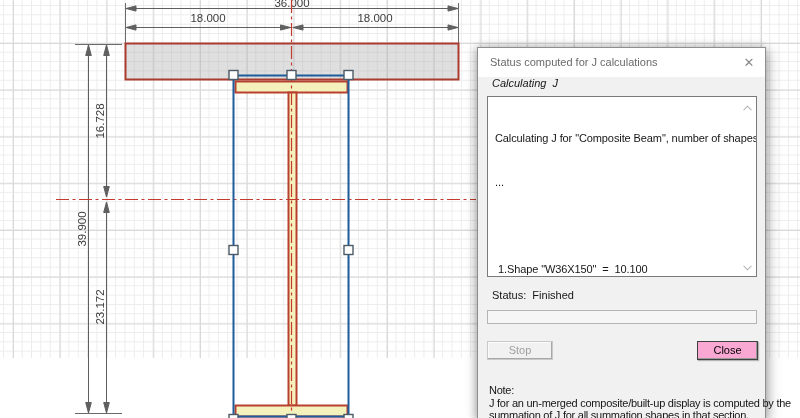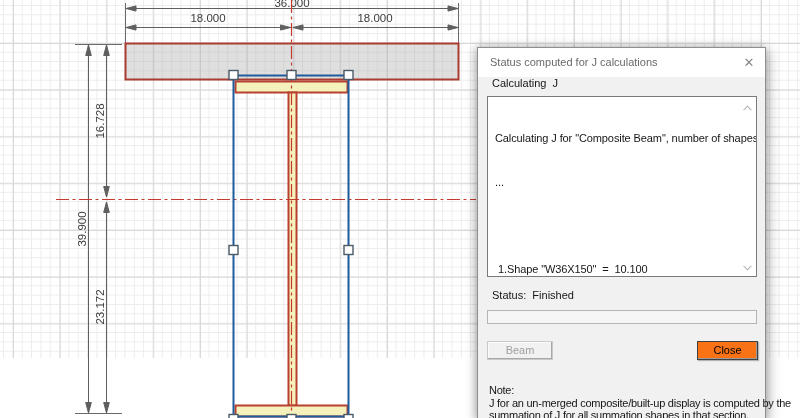--- a/index.html
+++ b/index.html
@@ -25,41 +25,41 @@
   .dialog{
     position:absolute;left:477px;top:47px;width:287px;height:371px;
     background:#f1f1f1;border:1px solid #8e8e8e;
     box-shadow:2px 3px 12px rgba(0,0,0,.35), -2px 0 8px rgba(0,0,0,.18);
     font-size:11px;color:#111;z-index:10;
   }
   .dlg-titlebar{position:absolute;left:0;top:0;width:100%;height:29px;background:#ffffff;}
   .dlg-title{position:absolute;left:12px;top:0;line-height:29px;color:#6a6a6a;white-space:nowrap;}
   .dlg-close{position:absolute;right:5px;top:4px;width:22px;height:21px;text-align:center;
              line-height:21px;color:#8a8a8a;font-size:13px;cursor:default;}
-  .calc-label{position:absolute;left:14px;top:29px;white-space:pre;color:#161616;}
+  .calc-label{position:absolute;left:14px;top:29px;white-space:pre;color:#161616;font-style:italic;}
   .log-box{
     position:absolute;left:9px;top:48px;width:270px;height:181px;box-sizing:border-box;
     background:#ffffff;border:1px solid #7a7a7a;
     padding:5px 20px 5px 7px;white-space:pre;overflow:hidden;
     font-size:11px;line-height:14.5px;letter-spacing:-0.1px;color:#161616;
   }
   .log-line{white-space:pre;}
   .chev{position:absolute;right:5px;width:7px;height:7px;}
   .chev:before{content:"";position:absolute;left:0;top:0;width:5px;height:5px;
                border-left:1.5px solid #b3b3b3;border-top:1.5px solid #b3b3b3;}
   .chev-up{top:10px;transform:rotate(45deg);}
   .chev-dn{bottom:7px;transform:rotate(225deg);}
   .status-label{position:absolute;left:14px;top:241px;white-space:pre;color:#161616;}
   .progress{position:absolute;left:9px;top:262px;width:270px;height:14px;box-sizing:border-box;
             background:#f6f6f6;border:1px solid #b5b5b5;}
   .btn{position:absolute;top:293px;height:19px;box-sizing:border-box;text-align:center;
        line-height:17px;font-size:11px;}
   .btn-stop{left:9px;width:66px;background:#f1f1f1;color:#9f9f9f;border:1px solid #c9c9c9;
             box-shadow:inset -1px -1px 0 #a8a8a8, inset 1px 1px 0 #fbfbfb;}
-  .btn-close{left:219px;width:61px;background:#f97316;color:#000;border:1px solid #404040;
+  .btn-close{left:219px;width:61px;background:#f9a8d4;color:#000;border:1px solid #404040;
              box-shadow:inset -1px -1px 0 #9a9a9a, 1px 1px 1px rgba(0,0,0,.25);}
   .note{position:absolute;left:11px;top:321px;width:274px;font-size:11px;line-height:12.5px;
         letter-spacing:-0.25px;color:#161616;margin-top:15px;}
   .note div{white-space:nowrap;}
 </style>
 </head>
 <body>
 
 <div class="canvas">
   <svg class="drawing-svg" width="800" height="418" viewBox="0 0 800 418">
@@ -148,21 +148,21 @@
     
     
     <span class="chev chev-up"></span>
     <span class="chev chev-dn"></span>
   </div>
 
   <div class="status-label">Status:  Finished</div>
 
   <div class="progress"></div>
 
-  <div class="btn btn-stop">Beam</div>
+  <div class="btn btn-stop">Stop</div>
   <div class="btn btn-close">Close</div>
 
   <div class="note">
     <div>Note:</div>
     <div>J for an un-merged composite/built-up display is computed by the</div>
     <div>summation of J for all summation shapes in that section.</div>
   </div>
 </div>
 
 </body></html>

